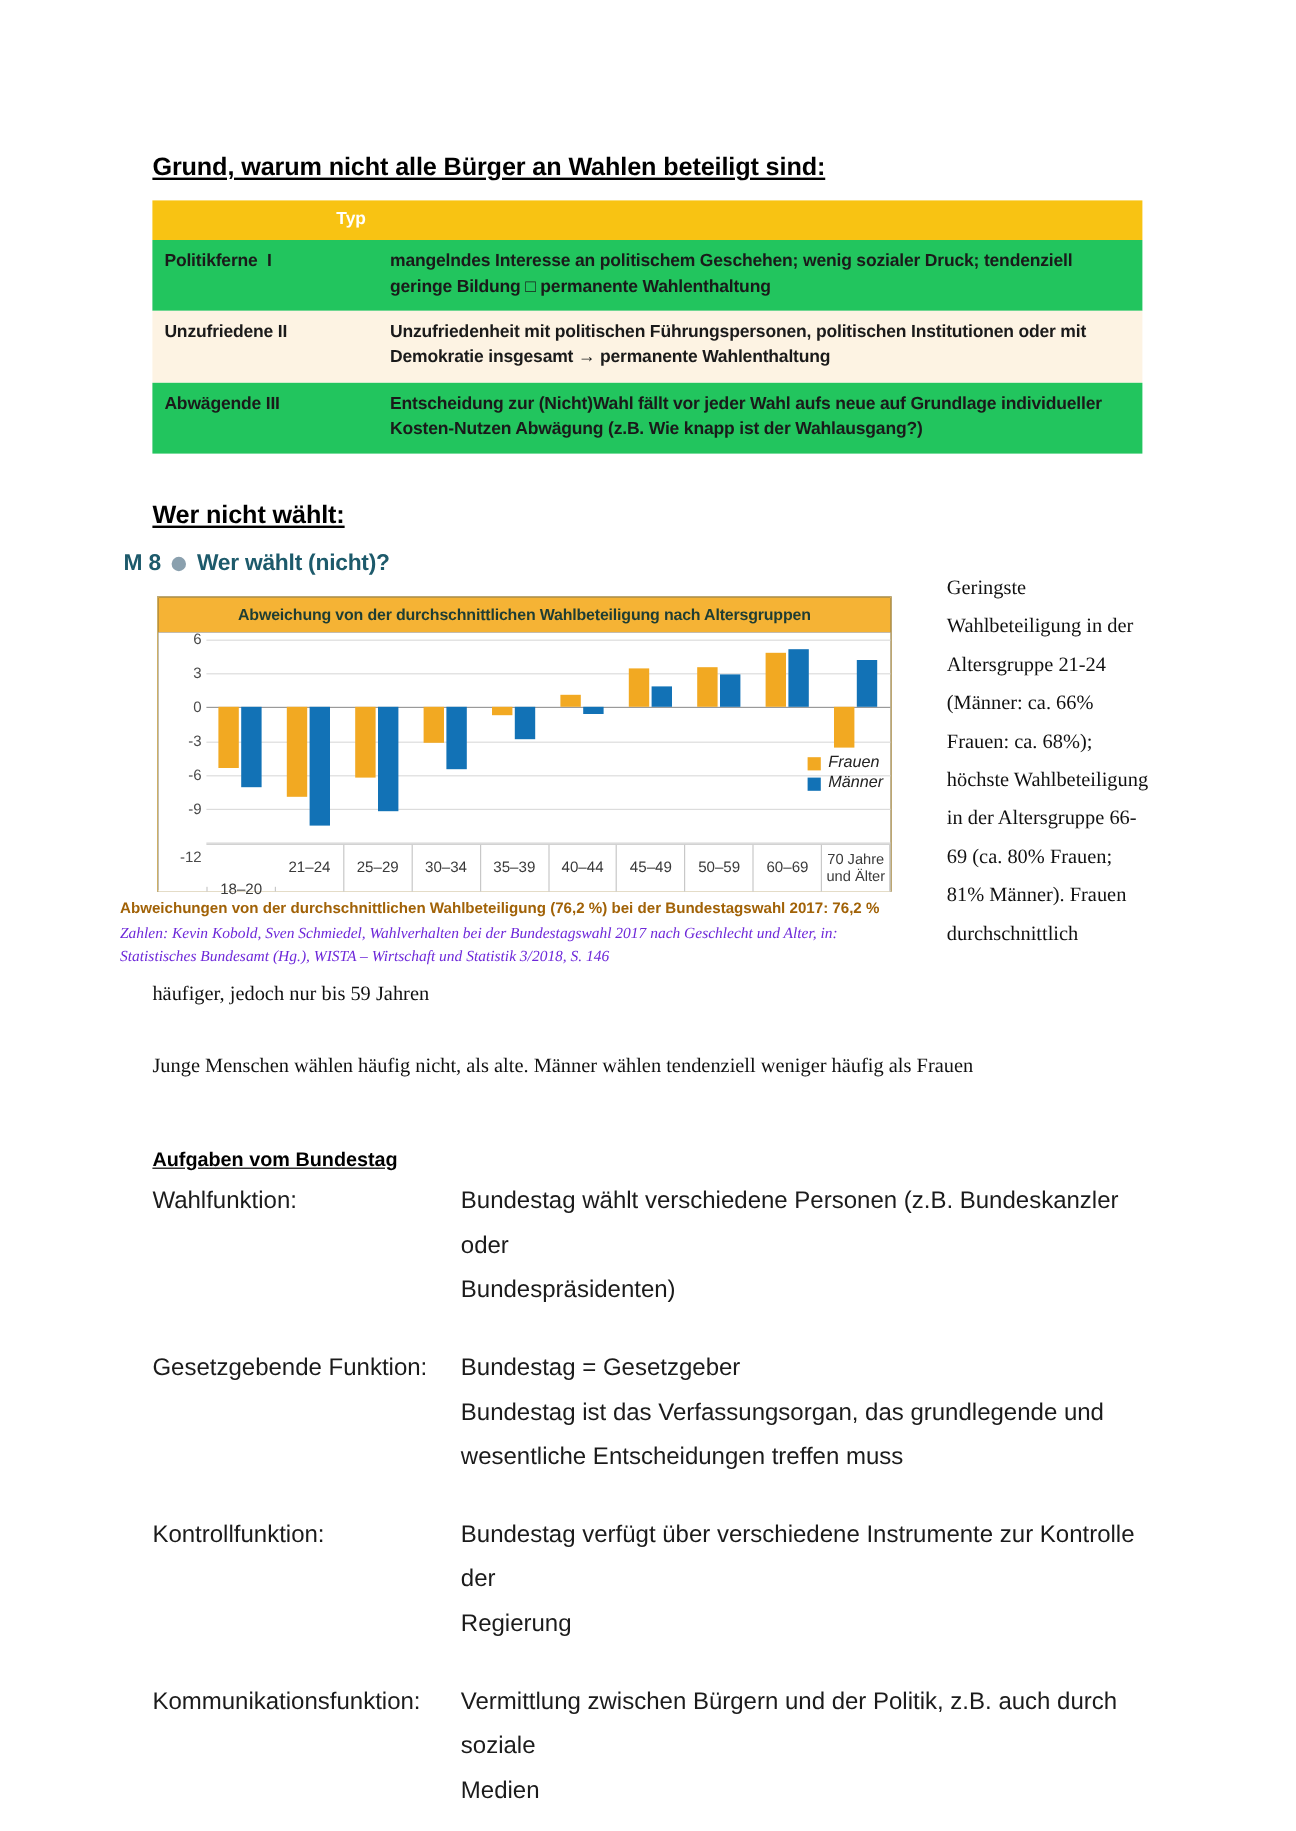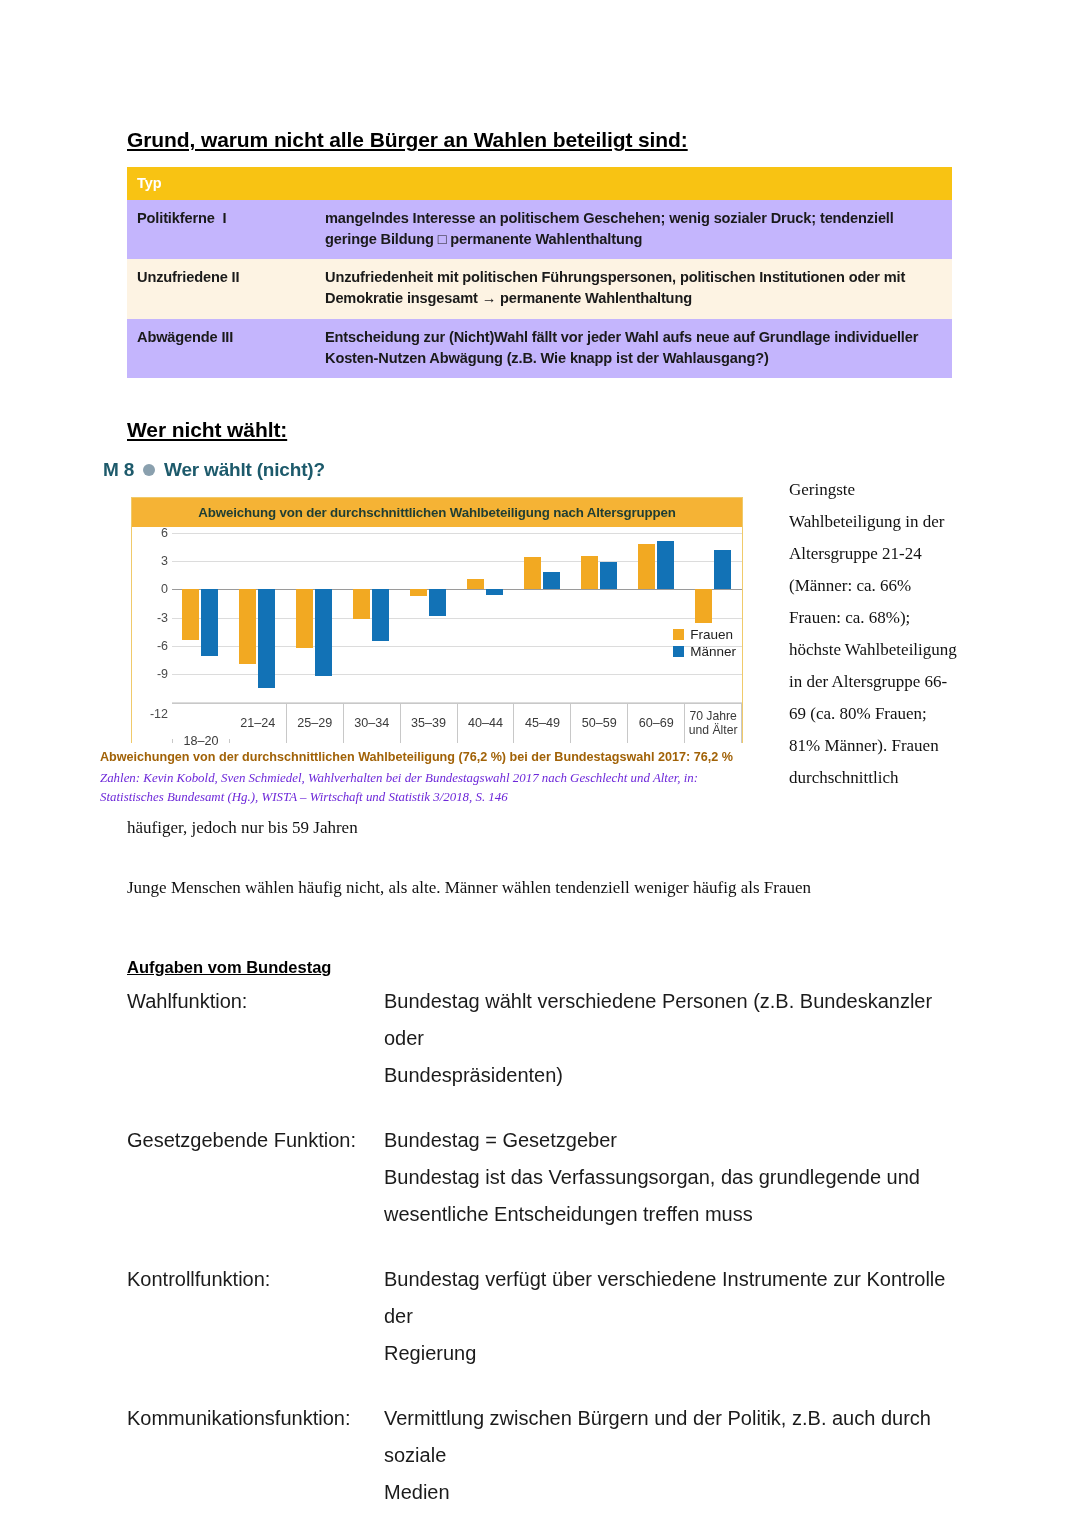--- a/index.html
+++ b/index.html
@@ -47,35 +47,35 @@
     table-layout: fixed;
     font-family: "Liberation Sans", sans-serif;
   }
   .typen-table col.c1 { width: 188px; }
   .typen-table col.c2 { width: 637px; }
   .typen-table th {
     background: #f8c313;
     color: #ffffff;
     font-size: 14.5px;
     font-weight: bold;
-    text-align: left;
+    text-align: right;
     padding: 6px 10px 7px 10px;
     height: 20px;
     vertical-align: middle;
   }
   .typen-table td {
     vertical-align: top;
     font-size: 14.6px;
     font-weight: bold;
     line-height: 1.42;
     padding: 8px 12px 10px 10px;
     color: #1a1a1a;
     letter-spacing: -0.15px;
   }
-  .typen-table tr.odd td { background: #c4b5fd; }
+  .typen-table tr.odd td { background: #22c55e; }
   .typen-table tr.even td { background: #fdf3e3; }
   .typen-table td.type-cell { white-space: pre; }
 
   
   #sec-wernicht-head {
     position: absolute;
     left: 127px;
     top: 418px;
   }
 
@@ -205,23 +205,24 @@
   #legend {
     position: absolute;
     right: 6px;
     top: 100px;
     font-family: "Liberation Sans", sans-serif;
     font-size: 13.5px;
     color: #222;
   }
   #legend .lrow {
     display: flex;
-    align-items: center;
+    align-items: flex-end;
     gap: 6px;
     margin-bottom: 2px;
+    font-style: italic;
   }
   #legend .sw {
     width: 11px; height: 11px; display: inline-block;
   }
   #legend .sw.f { background: #f2a922; }
   #legend .sw.m { background: #1272b6; }
 
   
   #chart-note {
     position: absolute;

